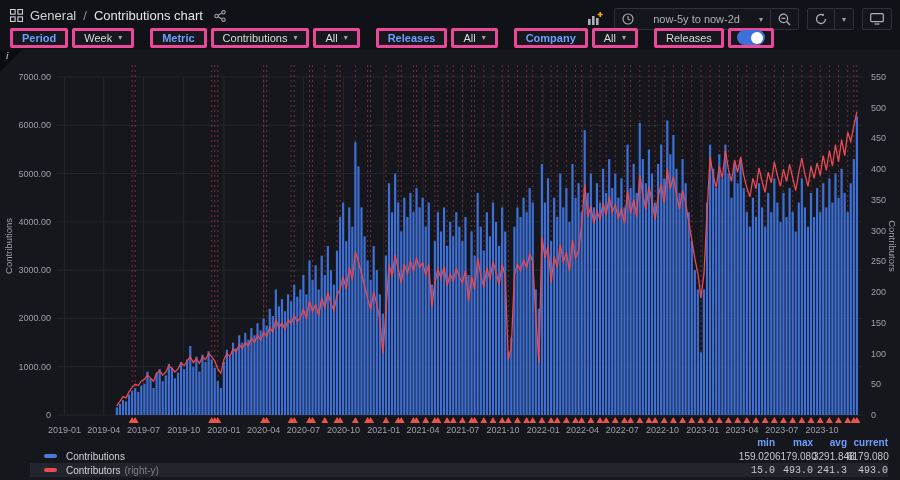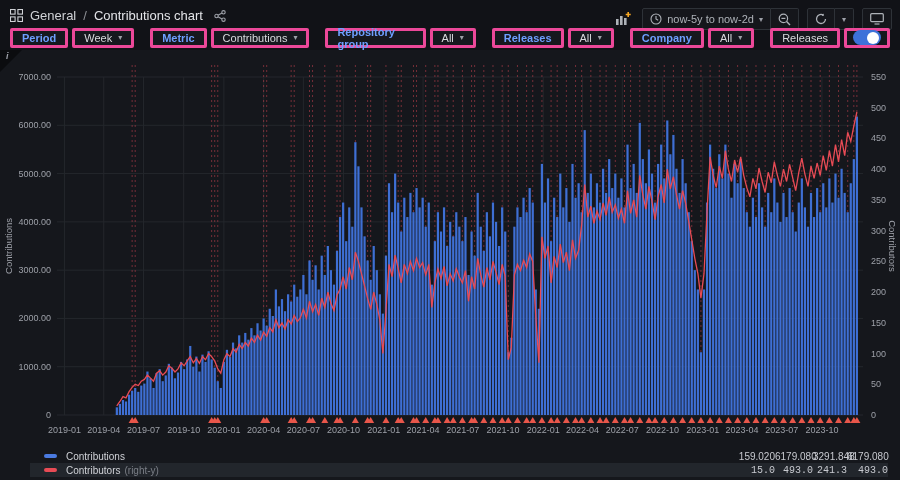--- a/index.html
+++ b/index.html
@@ -16,21 +16,21 @@
     display:flex; align-items:flex-start; padding:8px 8px 0 10px;
   }
   .crumb { display:flex; align-items:center; gap:7px; font-size:13px; }
   .crumb .grid-ico { display:flex; }
   .crumb .sec { color:#d0d2d6; font-weight:500; }
   .crumb .slash { color:#8e9196; }
   .crumb .ttl { color:#e3e4e8; font-weight:500; }
   .crumb .share { margin-left:4px; display:flex; cursor:pointer; }
   .topbar-right { margin-left:auto; display:flex; align-items:center; gap:8px; }
   .tbtn {
-    display:flex; align-items:center; gap:5px; height:22px;
+    display:flex; align-items:center; gap:19px; height:22px;
     border:1px solid #2e3238; border-radius:2px; padding:0 7px;
     color:#aeb2b8; font-size:11px; background:rgba(255,255,255,0.02);
     cursor:pointer;
   }
   .tbtn.noborder { border:none; background:none; padding:0 3px; }
   .tgroup { display:flex; align-items:stretch; }
   .tgroup .tbtn { border-radius:0; }
   .tgroup .tbtn:first-child { border-radius:2px 0 0 2px; }
   .tgroup .tbtn:last-child { border-radius:0 2px 2px 0; border-left:none; }
   .caret { font-size:8px; color:#9da0a8; }
@@ -160,21 +160,20 @@
   <span class="chip lab">Period</span>
   <span class="chip">
     <span>Week</span>
     <span class="caret">▾</span>
   </span>
   <span class="chip lab grp">Metric</span>
   <span class="chip">
     <span>Contributions</span>
     <span class="caret">▾</span>
   </span>
-  <span class="chip lab grp">Repository group</span>
   <span class="chip">
     <span>All</span>
     <span class="caret">▾</span>
   </span>
   <span class="chip lab grp">Releases</span>
   <span class="chip">
     <span>All</span>
     <span class="caret">▾</span>
   </span>
   <span class="chip lab grp">Company</span>
@@ -668,20 +667,28 @@
         <text x="702.6737127371274" y="383" text-anchor="middle" fill="#9da0a8" font-size="9">2023-01</text>
         <text x="741.990785907859" y="383" text-anchor="middle" fill="#9da0a8" font-size="9">2023-04</text>
         <text x="781.7447154471545" y="383" text-anchor="middle" fill="#9da0a8" font-size="9">2023-07</text>
         <text x="821.9355013550136" y="383" text-anchor="middle" fill="#9da0a8" font-size="9">2023-10</text>
         <text x="12" y="196" text-anchor="middle" fill="#9da0a8" font-size="9.5" transform="rotate(-90 12 196)">Contributions</text>
         <text x="889" y="196" text-anchor="middle" fill="#9da0a8" font-size="9.5" transform="rotate(90 889 196)">Contributors</text>
       </g>
     </svg>
 
   <div class="legend">
+    <div class="lrow lhead">
+      <div class="lstats">
+        <span class="lcell c1">min</span>
+        <span class="lcell c2">max</span>
+        <span class="lcell c3">avg</span>
+        <span class="lcell c4">current</span>
+      </div>
+    </div>
     <div class="lrow">
       <span class="lleft">
         <span class="lmark" id="mark0" style="background: rgb(74, 122, 224);"></span>
         <span class="llabel">Contributions</span>
         <span class="lsuffix"></span>
       </span>
       <div class="lstats">
         <span class="lcell c1">159.020</span>
         <span class="lcell c2">6179.080</span>
         <span class="lcell c3">3291.848</span>

